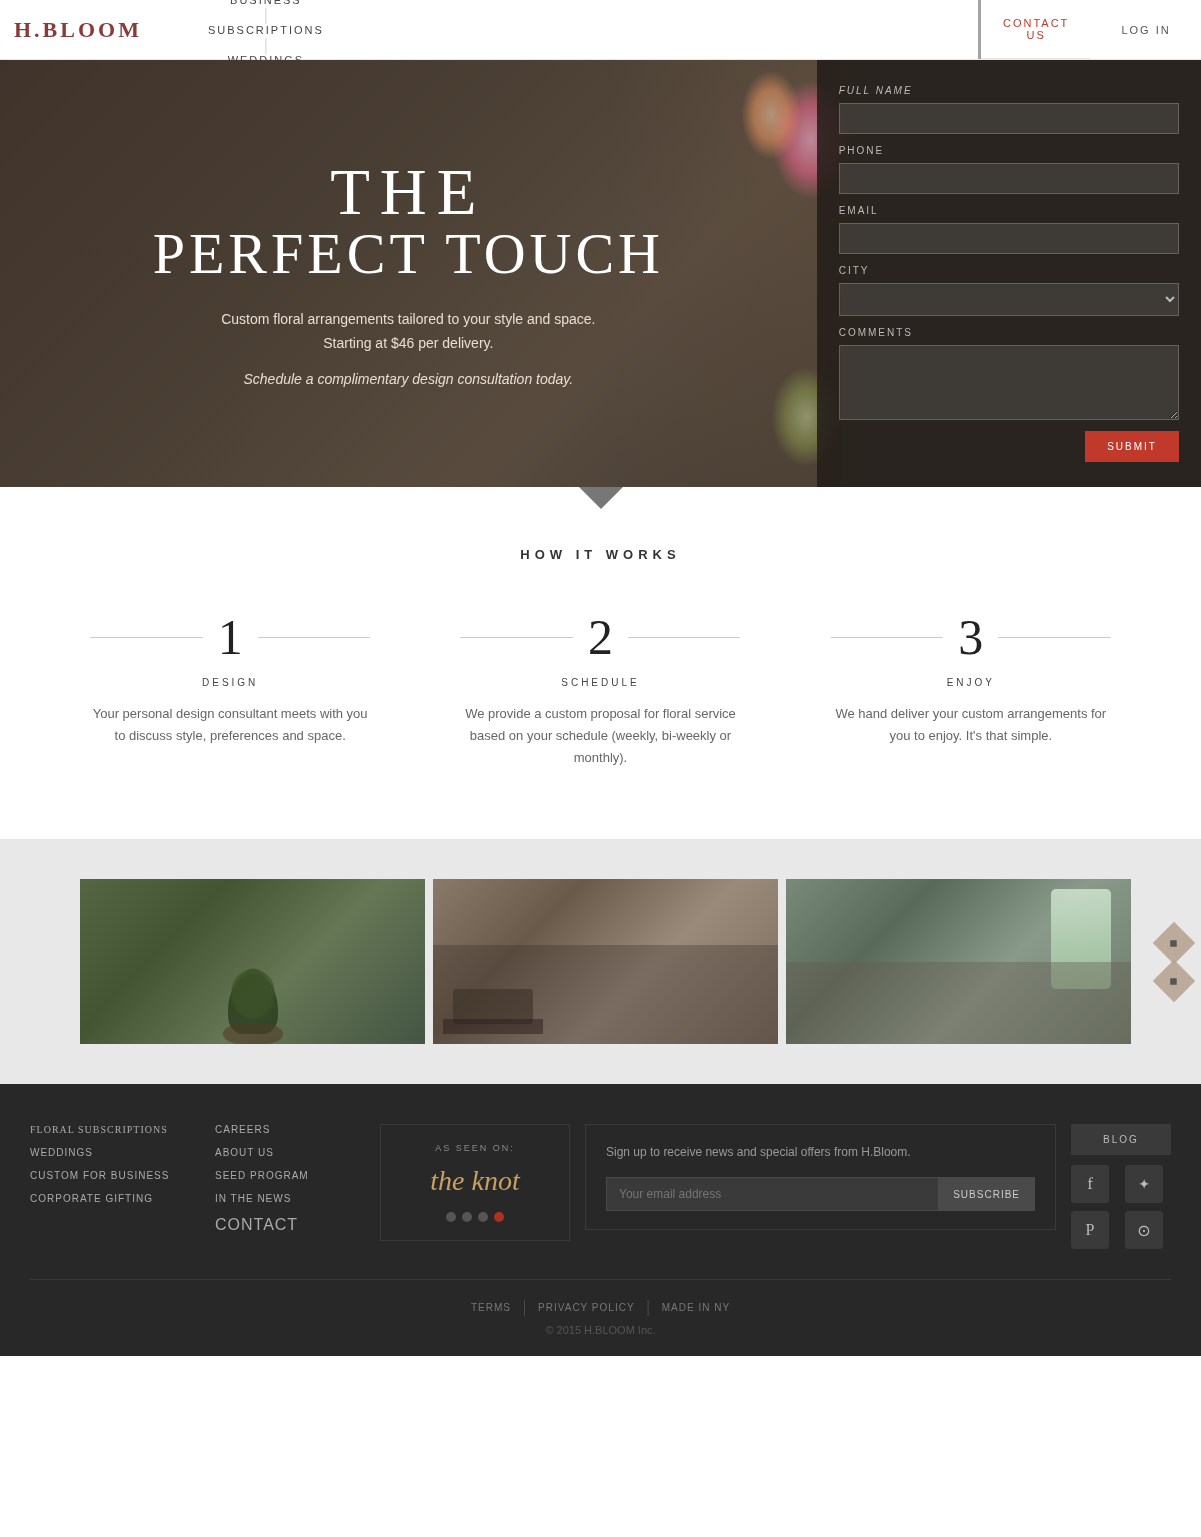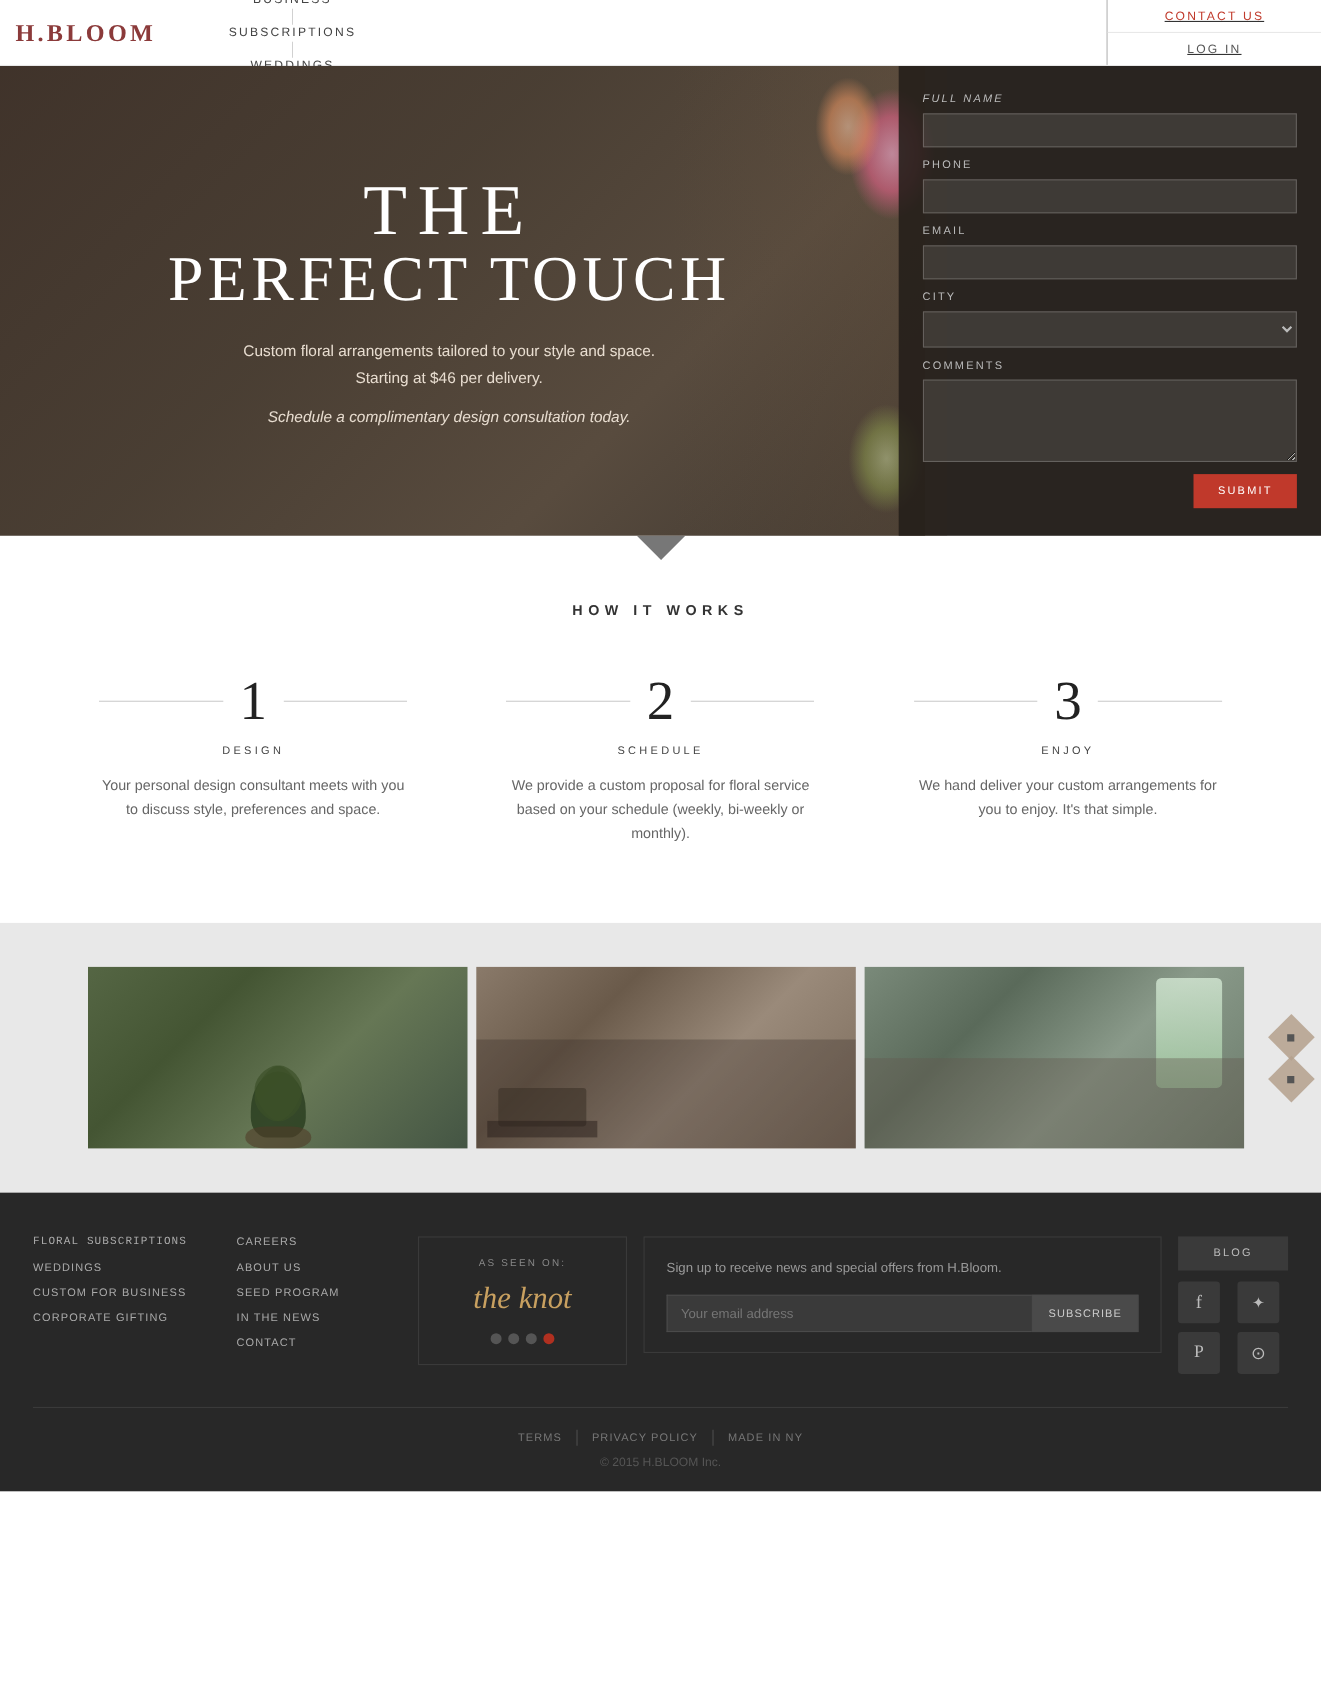--- a/index.html
+++ b/index.html
@@ -12,21 +12,21 @@
   <div style="display:flex; align-items:center; padding:0 14px; flex:1;">
     <a style="font-family:Georgia,serif; font-size:22px; font-weight:bold; color:#8b3a3a; letter-spacing:3px; text-decoration:none; margin-right:50px;">H.BLOOM</a>
     <nav style="display:flex; align-items:center; gap:0;flex-direction:column;">
       <a style="font-family:Arial,sans-serif; font-size:11px; letter-spacing:2px; color:#444; text-transform:uppercase; text-decoration:none; padding:0 16px; cursor:pointer;">BUSINESS</a>
       <span style="color:#ccc;">|</span>
       <a style="font-family:Arial,sans-serif; font-size:11px; letter-spacing:2px; color:#444; text-transform:uppercase; text-decoration:none; padding:0 16px; cursor:pointer;">SUBSCRIPTIONS</a>
       <span style="color:#ccc;">|</span>
       <a style="font-family:Arial,sans-serif; font-size:11px; letter-spacing:2px; color:#444; text-transform:uppercase; text-decoration:none; padding:0 16px; cursor:pointer;">WEDDINGS</a>
     </nav>
   </div>
-  <div style="display:flex; flex-direction:column; border-left:1px solid #a3a3a3; min-width:195px;text-decoration:underline;">
+  <div style="display:flex; border-left:3px solid #a3a3a3; min-width:195px;">
     <button style="flex:1; background:#fff; color:#c0392b; border:none; border-bottom:1px solid #e8e8e8; font-family:Arial,sans-serif; font-size:11px; letter-spacing:2px; text-transform:uppercase; cursor:pointer; padding:0 20px;">CONTACT US</button>
     <button style="flex:1; background:#fff; color:#555; border:none; font-family:Arial,sans-serif; font-size:11px; letter-spacing:2px; text-transform:uppercase; cursor:pointer; padding:0 20px;">LOG IN</button>
   </div>
 </header>
 
 <section style="display:flex; min-height:400px; position:relative; background:#555;">
 
   <div style="position:absolute; left:0; top:0; width:70%; height:100%; background:linear-gradient(135deg, rgba(60,45,35,0.85) 0%, rgba(70,55,40,0.75) 40%, rgba(90,70,50,0.65) 70%, rgba(60,50,40,0.8) 100%); z-index:1;">
 
     <div style="position:absolute; right:-20px; top:0; width:250px; height:100%; background:linear-gradient(to right, transparent, rgba(100,80,60,0.4)); overflow:hidden;">
@@ -140,32 +140,32 @@
       <div style="position:absolute; bottom:0; width:100%; height:50%; background:rgba(100,90,80,0.4);"></div>
     </div>
   </div>
 </section>
 
 <footer style="background:#282828; color:#aaa; padding:40px 30px 20px;">
 
   <div style="display:flex; gap:15px; margin-bottom:30px; align-items:flex-start;">
 
     <div style="min-width:170px;">
-      <a style="display:block; font-family:Liberation Mono, monospace; font-size:10px; letter-spacing:1px; color:#aaa; text-transform:uppercase; text-decoration:none; margin-bottom:12px; cursor:pointer;">FLORAL SUBSCRIPTIONS</a>
+      <a style="display:block; font-family:Liberation Serif, serif; font-size:10px; letter-spacing:1px; color:#aaa; text-transform:uppercase; text-decoration:none; margin-bottom:12px; cursor:pointer;">FLORAL SUBSCRIPTIONS</a>
       <a style="display:block; font-family:Arial,sans-serif; font-size:10px; letter-spacing:1px; color:#aaa; text-transform:uppercase; text-decoration:none; margin-bottom:12px; cursor:pointer;">WEDDINGS</a>
       <a style="display:block; font-family:Arial,sans-serif; font-size:10px; letter-spacing:1px; color:#aaa; text-transform:uppercase; text-decoration:none; margin-bottom:12px; cursor:pointer;">CUSTOM FOR BUSINESS</a>
       <a style="display:block; font-family:Arial,sans-serif; font-size:10px; letter-spacing:1px; color:#aaa; text-transform:uppercase; text-decoration:none; margin-bottom:12px; cursor:pointer;">CORPORATE GIFTING</a>
     </div>
 
     <div style="min-width:150px;">
       <a style="display:block; font-family:Arial,sans-serif; font-size:10px; letter-spacing:1px; color:#aaa; text-transform:uppercase; text-decoration:none; margin-bottom:12px; cursor:pointer;">CAREERS</a>
       <a style="display:block; font-family:Arial,sans-serif; font-size:10px; letter-spacing:1px; color:#aaa; text-transform:uppercase; text-decoration:none; margin-bottom:12px; cursor:pointer;">ABOUT US</a>
       <a style="display:block; font-family:Arial,sans-serif; font-size:10px; letter-spacing:1px; color:#aaa; text-transform:uppercase; text-decoration:none; margin-bottom:12px; cursor:pointer;">SEED PROGRAM</a>
       <a style="display:block; font-family:Arial,sans-serif; font-size:10px; letter-spacing:1px; color:#aaa; text-transform:uppercase; text-decoration:none; margin-bottom:12px; cursor:pointer;">IN THE NEWS</a>
-      <a style="display:block; font-family:Arial,sans-serif; font-size:10px; letter-spacing:1px; color:#aaa; text-transform:uppercase; text-decoration:none; margin-bottom:12px; cursor:pointer;">CONTACT</a>
+      <a style="display:block; font-family:Arial,sans-serif; font-size:16px; letter-spacing:1px; color:#aaa; text-transform:uppercase; text-decoration:none; margin-bottom:12px; cursor:pointer;">CONTACT</a>
     </div>
 
     <div style="border:1px solid #3a3a3a; padding:18px 20px; text-align:center; min-width:190px;">
       <div style="font-family:Arial,sans-serif; font-size:9px; letter-spacing:2px; color:#888; text-transform:uppercase; margin-bottom:12px;">AS SEEN ON:</div>
       <div style="font-family:Georgia,serif; font-size:28px; color:#c8a060; font-style:italic; margin-bottom:15px;">the knot</div>
       <div style="display:flex; justify-content:center; gap:6px;">
         <div style="width:10px; height:10px; border-radius:50%; background:#555; cursor:pointer;"></div>
         <div style="width:10px; height:10px; border-radius:50%; background:#555; cursor:pointer;"></div>
         <div style="width:10px; height:10px; border-radius:50%; background:#555; cursor:pointer;"></div>
         <div style="width:10px; height:10px; border-radius:50%; background:#b03020; cursor:pointer;"></div>

